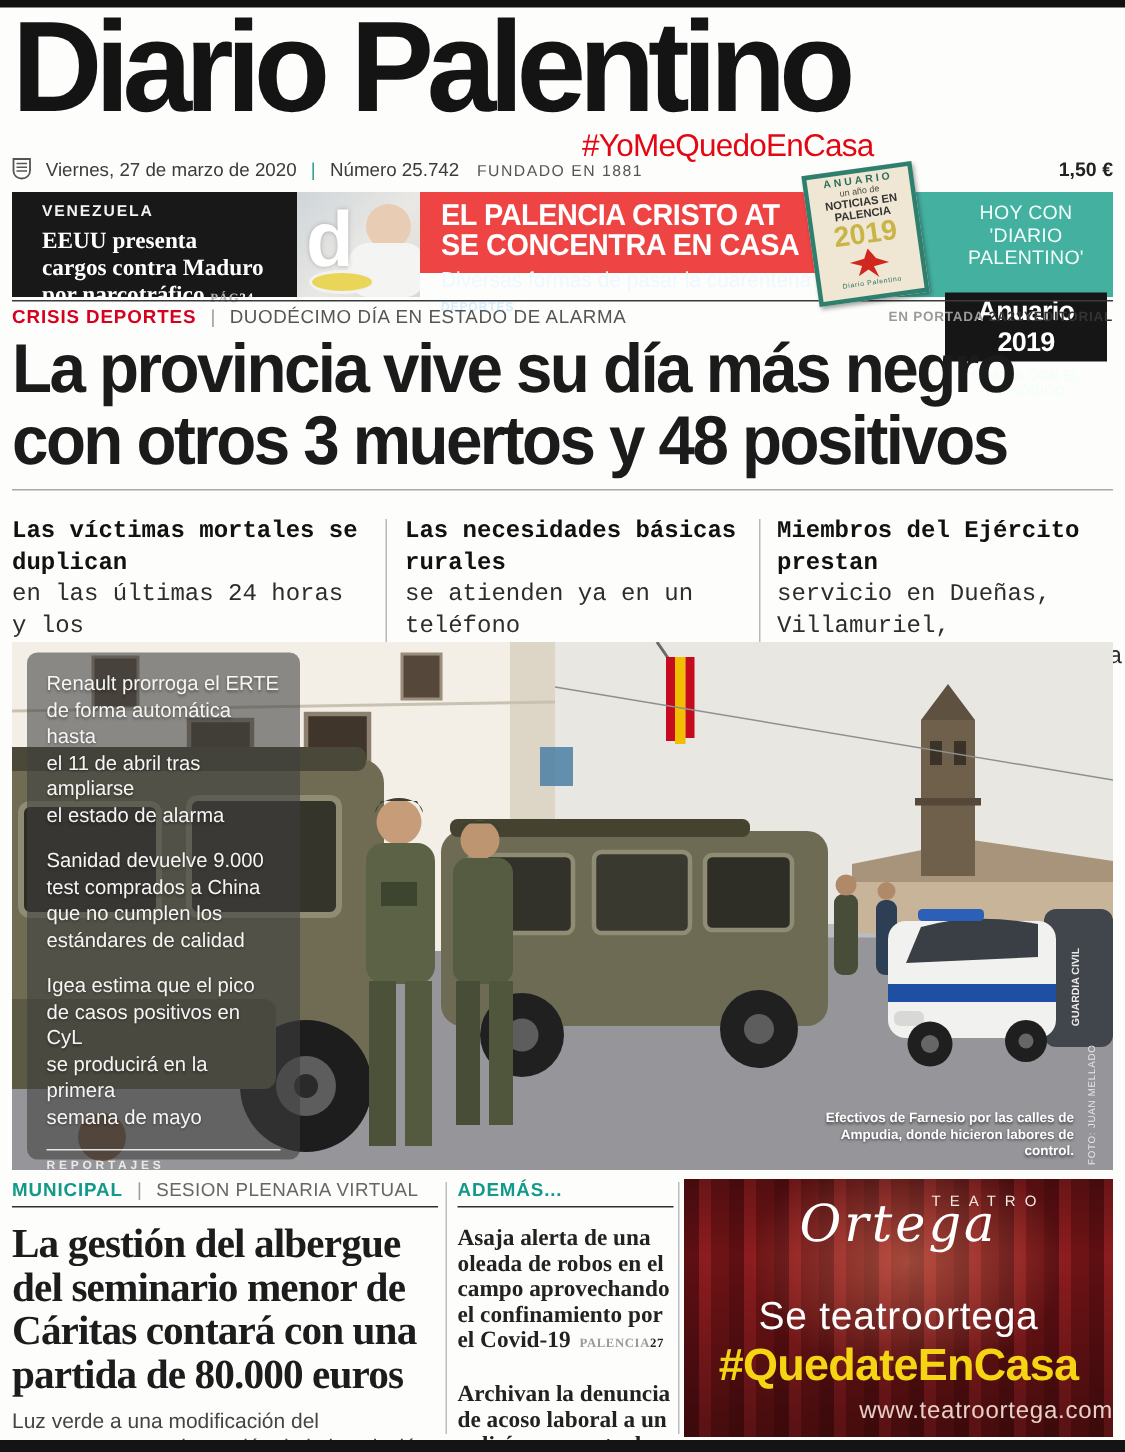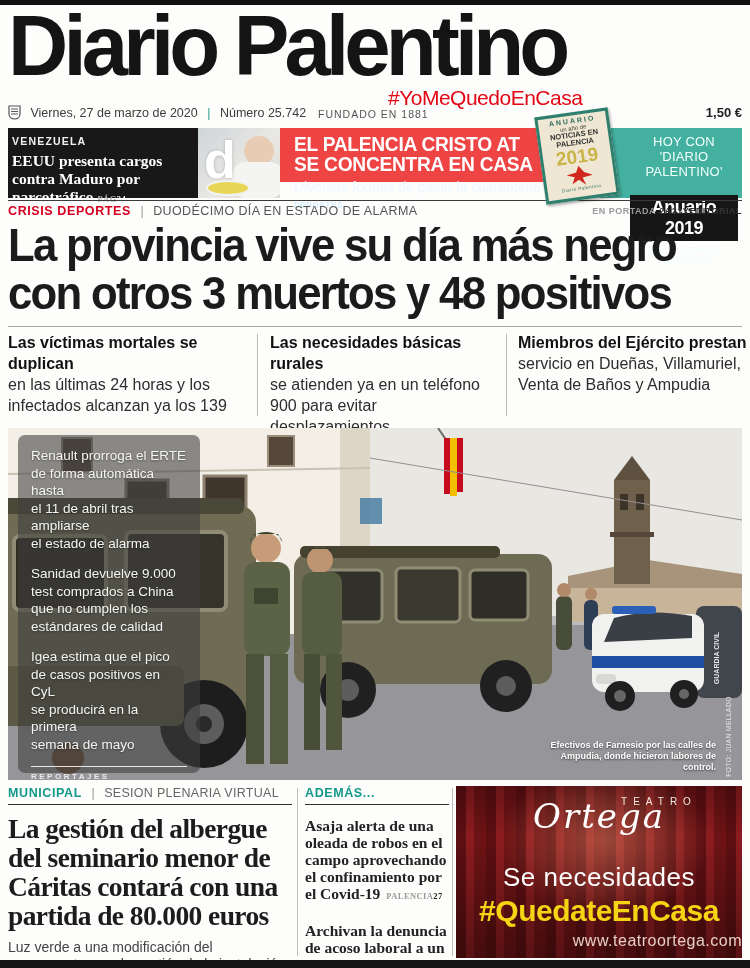--- a/index.html
+++ b/index.html
@@ -21,21 +21,21 @@
   .dateline{left:8px;top:105px;width:734px;height:18px;font-size:12.5px;color:#3c3c3c;}
   .dateline .crest{display:inline-block;vertical-align:-3px;margin-right:6px;}
   .dl-left{position:absolute;left:0;top:0;}
   .dl-sep{color:#2a9d8f;margin:0 6px;}
   .dl-founded{position:absolute;left:310px;top:3px;font-size:10.5px;color:#555;letter-spacing:1px;}
   .dl-price{position:absolute;right:0;top:0;font-weight:bold;color:#222;font-size:13px;}
 
   
   .strip{left:8px;top:128px;width:734px;height:70px;}
   .ven{position:absolute;left:0;top:0;width:190px;height:70px;background:#181818;color:#fff;
-       padding:7px 4px;box-sizing:border-box;}
+       padding:7px 20px;box-sizing:border-box;}
   .ven-kicker{font-size:10.5px;font-weight:bold;letter-spacing:1.2px;color:#f2f2f2;}
   .ven-head{font-family:"Liberation Serif",serif;font-weight:bold;font-size:15.5px;line-height:1.15;margin-top:5px;}
   .pageref{font-size:8.5px;font-weight:bold;letter-spacing:.5px;}
   .pageref .sec{color:#b5b5b5;} .pageref .num{color:#fff;}
   .promo{position:absolute;left:190px;top:0;width:82px;height:70px;overflow:hidden;
          background:linear-gradient(135deg,#cfd5d9 0%,#e9e8e4 55%,#dcd9d2 100%);}
   .promo .head-shape{position:absolute;right:6px;top:8px;width:30px;height:30px;border-radius:50%;background:#e8cdb4;}
   .promo .body-shape{position:absolute;right:-4px;top:34px;width:52px;height:36px;border-radius:14px;background:#f4f4f2;}
   .promo .d-logo{position:absolute;left:6px;top:2px;font-size:52px;font-weight:bold;color:#ffffff;
                  text-shadow:0 0 3px rgba(120,120,120,.5);}
@@ -64,21 +64,21 @@
   
   .rule{left:8px;width:734px;height:1px;background:#3a3a3a;}
   .kickrow{left:8px;top:204px;width:734px;height:16px;font-size:12.5px;}
   .kick-red{font-weight:bold;color:#d6001f;letter-spacing:.6px;}
   .kick-sep{color:#999;margin:0 6px;}
   .kick-sub{color:#555;letter-spacing:.4px;}
   .kick-right{position:absolute;right:0;top:2px;font-size:9px;letter-spacing:.5px;}
   .kick-right .lt{color:#9a9a9a;font-weight:bold;} .kick-right .bd{color:#333;font-weight:bold;}
   .headline{left:8px;top:221px;width:760px;font-size:46px;line-height:48px;font-weight:800;
             color:#1b1b1b;letter-spacing:-1.8px;transform:scaleX(.95);transform-origin:left top;}
-  .deckwrap{left:8px;top:332px;width:734px;height:90px;}
+  .deckwrap{left:8px;top:344px;width:734px;height:90px;font-family:Liberation Mono, monospace;}
   .deck-col{position:absolute;top:0;font-size:16px;line-height:21px;color:#2d2d2d;}
   .deck-col .b{display:block;font-weight:bold;color:#111;}
   .vdiv{position:absolute;top:2px;width:1px;height:82px;background:#b9b9b9;}
 
   
   .photo{left:8px;top:428px;width:734px;height:352px;overflow:hidden;background:#dddbd6;}
   .overlay{position:absolute;left:10px;top:7px;width:182px;height:338px;border-radius:7px;
            background:rgba(62,62,62,.58);padding:12px 13px;box-sizing:border-box;color:#f5f5f3;}
   .ov-item{font-size:13.5px;line-height:17.5px;margin-bottom:13px;text-shadow:0 1px 2px rgba(0,0,0,.4);}
   .ov-hr{height:1px;background:rgba(255,255,255,.85);margin:6px 0 5px;}
@@ -357,19 +357,19 @@
   </div>
 
   <div class="bvdiv" style="left:452px"></div>
 
   <div class="abs ad">
     <div class="ad-light"></div>
     <div class="ad-logo">
       <div class="ad-teatro">TEATRO</div>
       <div class="ad-ortega">Ortega</div>
     </div>
-    <div class="ad-line1">Se necesidades</div>
+    <div class="ad-line1">Se teatroortega</div>
     <div class="ad-line2">#QuedateEnCasa</div>
     <div class="ad-url">www.teatroortega.com</div>
   </div>
 
   <div class="abs botbar"></div>
 </div>
 
 </body></html>

